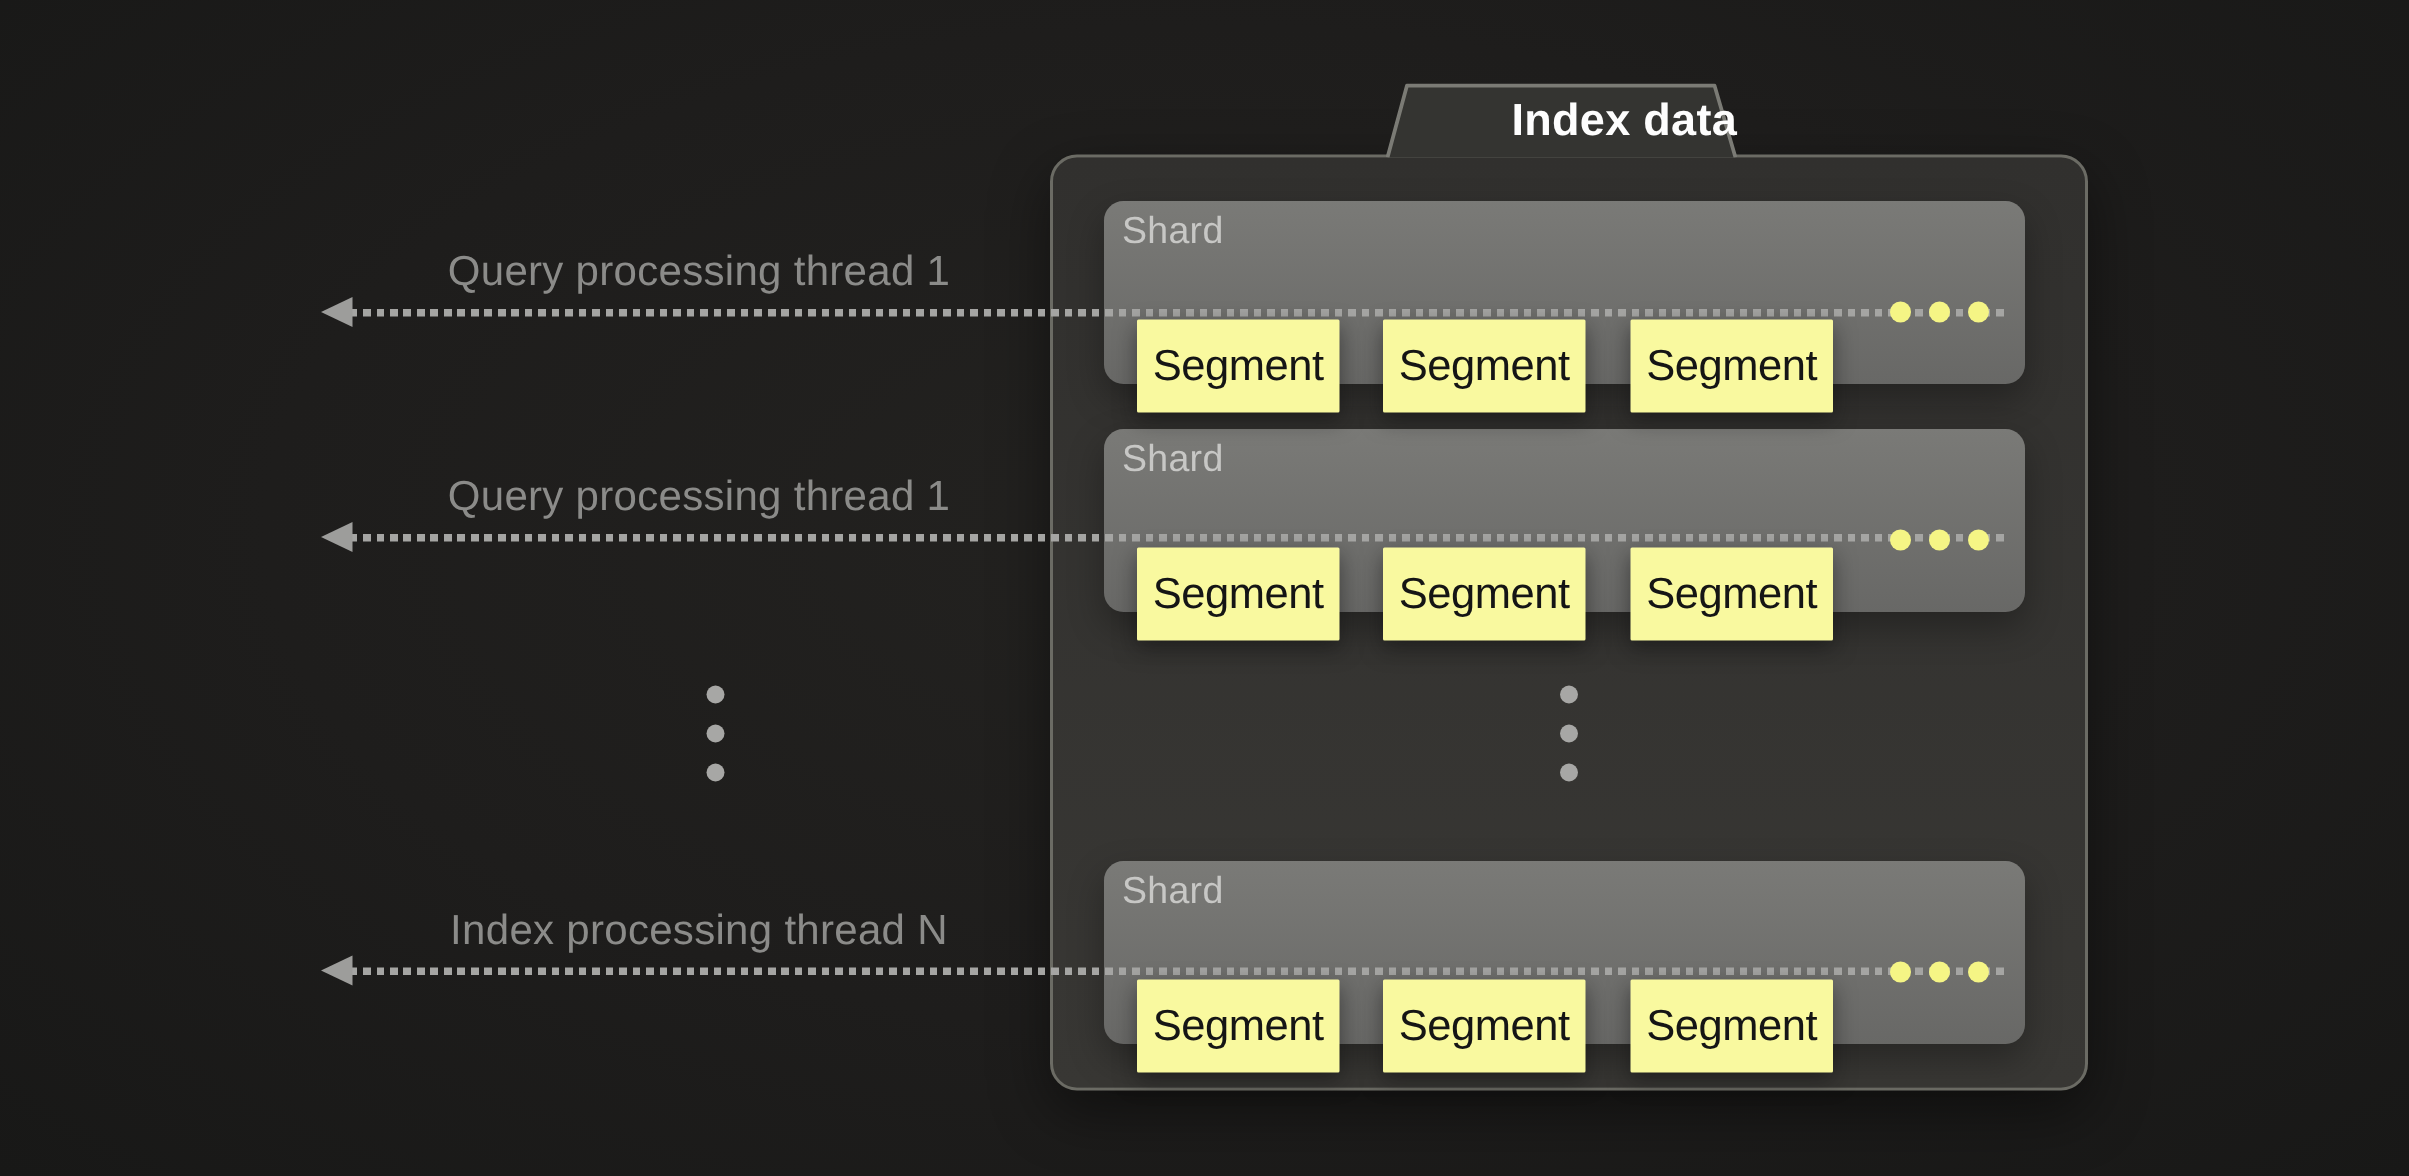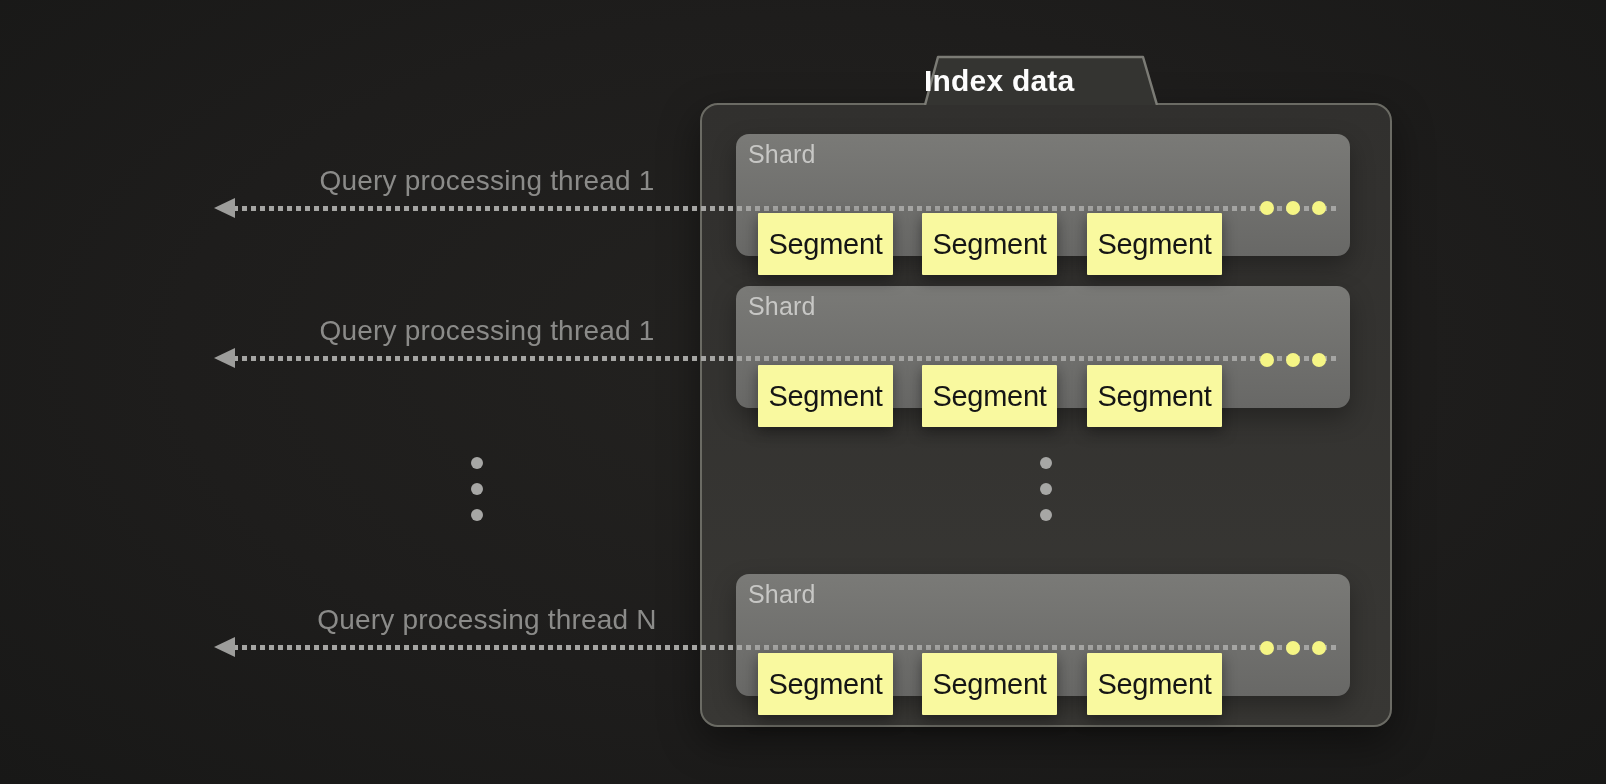--- a/index.html
+++ b/index.html
@@ -21,21 +21,21 @@
     background: linear-gradient(180deg, #31302e 0%, #383734 100%);
     border: 2px solid #6b6b64;
     border-radius: 18px;
     box-shadow: 0 14px 40px rgba(0,0,0,0.45);
   }
 
   
   .tab-svg { position: absolute; left: 924px; top: 55px; width: 234px; height: 50px; z-index: 6; }
   .tab-label {
     position: absolute; left: 924px; top: 60px; width: 234px; height: 42px;
-    z-index: 7; text-align: left; line-height: 42px;
+    z-index: 7; text-align: right; line-height: 42px;
     font-size: 30px; font-weight: 600; color: #fdfdfd; letter-spacing: 0.2px;
   }
 
   
   .shard-row {
     position: absolute;
     left: 736px; width: 614px; height: 122px;
     background: linear-gradient(180deg, #7a7a77 0%, #686866 100%);
     border-radius: 13px;
     box-shadow: 0 10px 24px rgba(0,0,0,0.30);
@@ -70,21 +70,21 @@
     background: repeating-linear-gradient(90deg, #a5a5a3 0 5px, transparent 5px 9px);
   }
   .thread-line.t1 { top: 206px; } .thread-line.t2 { top: 356px; } .thread-line.t3 { top: 645px; }
   .arrowhead {
     position: absolute; left: 214px; width: 0; height: 0; z-index: 3;
     border-top: 10px solid transparent; border-bottom: 10px solid transparent;
     border-right: 21px solid #9d9d9b;
   }
   .arrowhead.t1 { top: 198px; } .arrowhead.t2 { top: 348px; } .arrowhead.t3 { top: 637px; }
   .thread-label {
-    position: absolute; left: 237px; width: 500px; height: 34px; z-index: 3;
+    position: absolute; left: 216px; width: 500px; height: 34px; z-index: 3;
     text-align: center; line-height: 34px;
     font-size: 28px; color: #8b8b89; letter-spacing: 0.2px;
   }
   .thread-label.t1 { top: 164px; } .thread-label.t2 { top: 314px; } .thread-label.t3 { top: 603px; }
 
   
   .vdot { position: absolute; width: 12px; height: 12px; border-radius: 50%; background: #a7a7a5; z-index: 3; }
   .vdots-left  .vdot { left: 471px; }
   .vdots-right .vdot { left: 1040px; }
   .vdot.v1 { top: 457px; } .vdot.v2 { top: 483px; } .vdot.v3 { top: 509px; }
@@ -127,21 +127,21 @@
   </div>
 
   <div class="thread-label t1">Query processing thread 1</div>
   <div class="thread-line t1"></div>
   <div class="arrowhead t1"></div>
 
   <div class="thread-label t2">Query processing thread 1</div>
   <div class="thread-line t2"></div>
   <div class="arrowhead t2"></div>
 
-  <div class="thread-label t3">Query processing thread N</div>
+  <div class="thread-label t3">Index processing thread N</div>
   <div class="thread-line t3"></div>
   <div class="arrowhead t3"></div>
 
   <div class="vdots-left">
     <span class="vdot v1"></span>
     <span class="vdot v2"></span>
     <span class="vdot v3"></span>
   </div>
 
   <div class="vdots-right">

